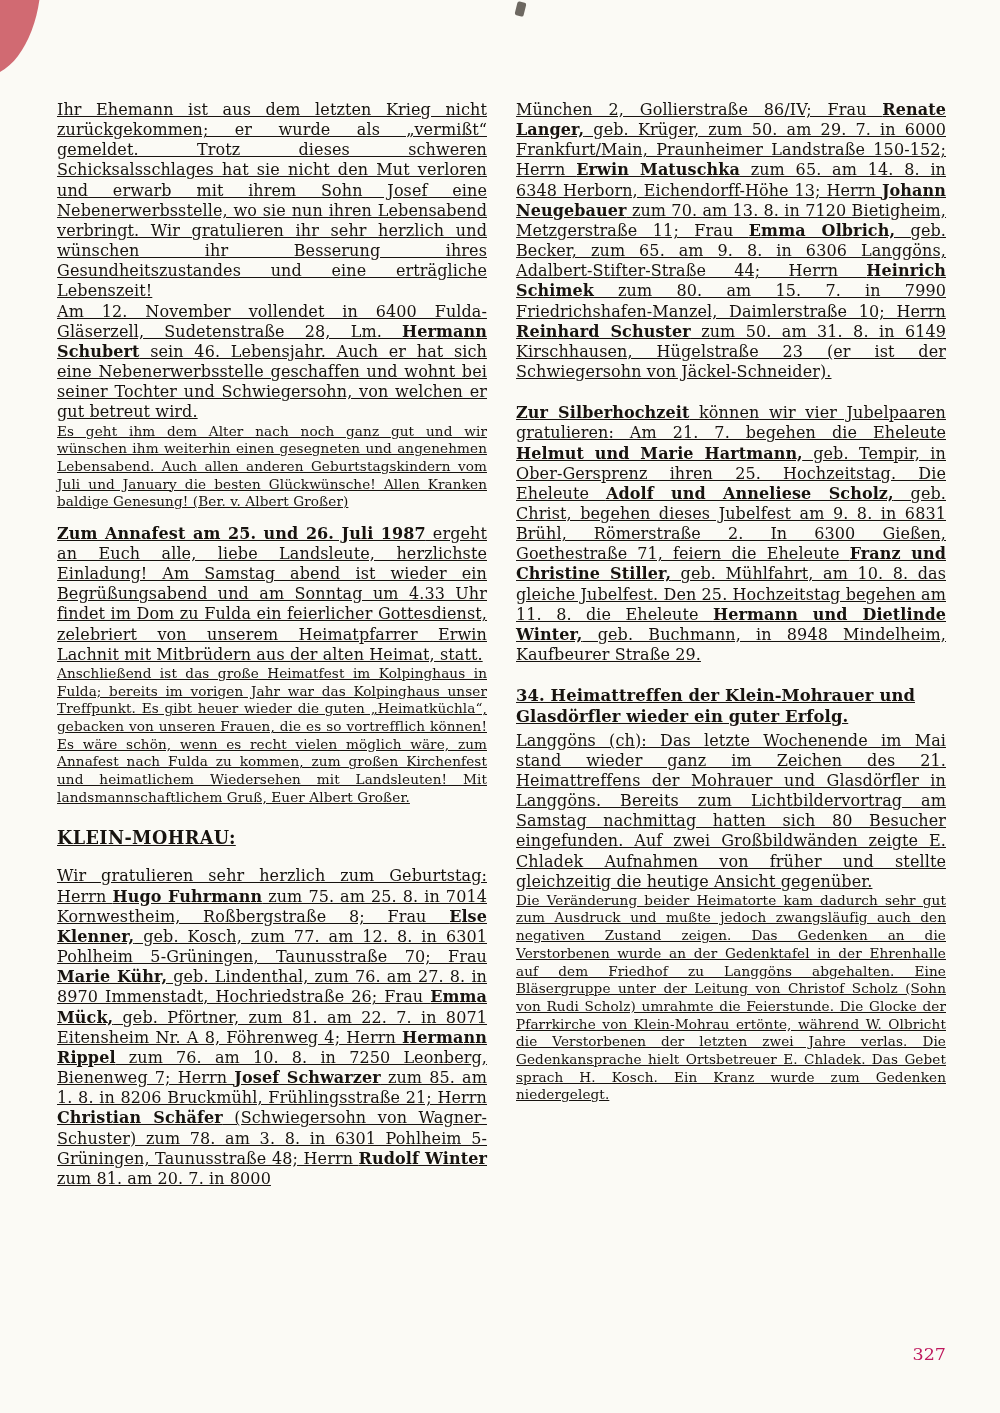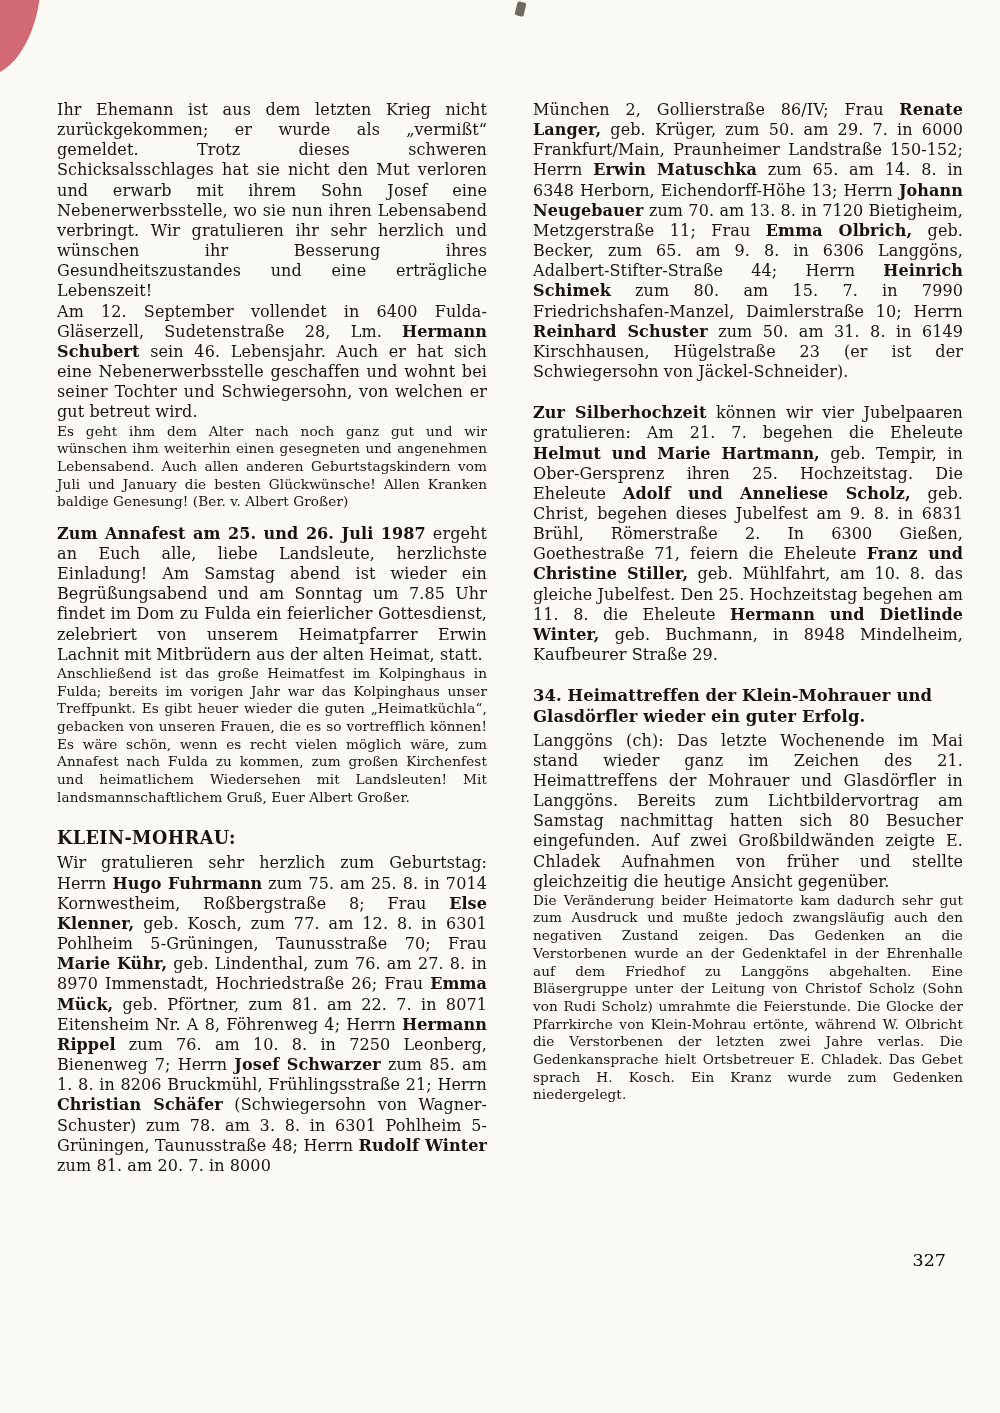--- a/index.html
+++ b/index.html
@@ -13,21 +13,21 @@
     color: #17130f;
     position: relative;
     overflow: hidden;
   }
   .page {
     position: relative;
     width: 100%;
     height: 100%;
     padding: 100px 54px 0 57px;
   }
-  .columns { display: flex; gap: 46px; }
+  .columns { display: flex; gap: 29px; text-decoration: underline; }
   .col { width: 430px; flex: 0 0 auto; }
 
   .block {
     margin: 0;
     text-align: justify;
     font-size: 16px;
     line-height: 1.26;
     letter-spacing: 0.1px;
     hyphens: auto;
     -webkit-hyphens: auto;
@@ -36,30 +36,30 @@
   .block.align-right { text-align: right; }
   .block.gap-small { margin-top: 13px; }
   .block.gap-large { margin-top: 21px; }
 
   .heading {
     font-weight: 700;
     text-align: left;
     font-size: 16.4px;
     margin-bottom: 3px;
   }
-  .heading.caps { font-size: 17.6px; letter-spacing: 0.4px; margin-bottom: 4px; }
+  .heading.caps { font-size: 17.6px; letter-spacing: 0.4px; margin-bottom: 17px; }
 
   b { font-weight: 700; }
 
   .page-number {
     position: absolute;
-    top: 1250px;
+    top: 1344px;
     right: 54px;
     font-size: 17.5px;
-    color: #000000;
+    color: #be185d;
   }
 
   
   .artifact-corner {
     position: absolute;
     top: -34px;
     left: -26px;
     width: 62px;
     height: 112px;
     background: #c9505a;
@@ -82,23 +82,23 @@
 </head>
 <body>
 
 <div class="page">
   <div class="artifact-corner"></div>
   <div class="artifact-dash"></div>
 
   <div class="columns">
     <div class="col">
         <p class="block normal"><span>Ihr Ehemann ist aus dem letzten Krieg nicht zurückgekommen; er wurde als „vermißt“ gemeldet. Trotz dieses schweren Schicksalsschlages hat sie nicht den Mut verloren und erwarb mit ihrem Sohn Josef eine Nebenerwerbsstelle, wo sie nun ihren Lebensabend verbringt. Wir gratulieren ihr sehr herzlich und wünschen ihr Besserung ihres Gesundheitszustandes und eine erträgliche Lebenszeit!</span></p>
-        <p class="block normal"><span>Am 12. September vollendet in 6400 Fulda-Gläserzell, Sudetenstraße 28, Lm. </span><b>Hermann Schubert</b><span> sein 46. Lebensjahr. Auch er hat sich eine Nebenerwerbsstelle geschaffen und wohnt bei seiner Tochter und Schwiegersohn, von welchen er gut betreut wird.</span></p>
+        <p class="block normal"><span>Am 12. November vollendet in 6400 Fulda-Gläserzell, Sudetenstraße 28, Lm. </span><b>Hermann Schubert</b><span> sein 46. Lebensjahr. Auch er hat sich eine Nebenerwerbsstelle geschaffen und wohnt bei seiner Tochter und Schwiegersohn, von welchen er gut betreut wird.</span></p>
         <p class="block small"><span>Es geht ihm dem Alter nach noch ganz gut und wir wünschen ihm weiterhin einen gesegneten und angenehmen Lebensabend. Auch allen anderen Geburtstagskindern vom Juli und January die besten Glückwünsche! Allen Kranken baldige Genesung! (Ber. v. Albert Großer)</span></p>
-        <p class="block normal gap-small"><b>Zum Annafest am 25. und 26. Juli 1987</b><span> ergeht an Euch alle, liebe Landsleute, herzlichste Einladung! Am Samstag abend ist wieder ein Begrüßungsabend und am Sonntag um 7.85 Uhr findet im Dom zu Fulda ein feierlicher Gottesdienst, zelebriert von unserem Heimatpfarrer Erwin Lachnit mit Mitbrüdern aus der alten Heimat, statt.</span></p>
+        <p class="block normal gap-small"><b>Zum Annafest am 25. und 26. Juli 1987</b><span> ergeht an Euch alle, liebe Landsleute, herzlichste Einladung! Am Samstag abend ist wieder ein Begrüßungsabend und am Sonntag um 4.33 Uhr findet im Dom zu Fulda ein feierlicher Gottesdienst, zelebriert von unserem Heimatpfarrer Erwin Lachnit mit Mitbrüdern aus der alten Heimat, statt.</span></p>
         <p class="block small"><span>Anschließend ist das große Heimatfest im Kolpinghaus in Fulda; bereits im vorigen Jahr war das Kolpinghaus unser Treffpunkt. Es gibt heuer wieder die guten „Heimatküchla“, gebacken von unseren Frauen, die es so vortrefflich können! Es wäre schön, wenn es recht vielen möglich wäre, zum Annafest nach Fulda zu kommen, zum großen Kirchenfest und heimatlichem Wiedersehen mit Landsleuten! Mit landsmannschaftlichem Gruß, Euer Albert Großer.</span></p>
         <h2 class="block normal heading caps gap-large"><b>KLEIN-MOHRAU:</b></h2>
         <p class="block normal"><span>Wir gratulieren sehr herzlich zum Geburtstag: Herrn </span><b>Hugo Fuhrmann</b><span> zum 75. am 25. 8. in 7014 Kornwestheim, Roßbergstraße 8; Frau </span><b>Else Klenner,</b><span> geb. Kosch, zum 77. am 12. 8. in 6301 Pohlheim 5-Grüningen, Taunusstraße 70; Frau </span><b>Marie Kühr,</b><span> geb. Lindenthal, zum 76. am 27. 8. in 8970 Immenstadt, Hochriedstraße 26; Frau </span><b>Emma Mück,</b><span> geb. Pförtner, zum 81. am 22. 7. in 8071 Eitensheim Nr. A 8, Föhrenweg 4; Herrn </span><b>Hermann Rippel</b><span> zum 76. am 10. 8. in 7250 Leonberg, Bienenweg 7; Herrn </span><b>Josef Schwarzer</b><span> zum 85. am 1. 8. in 8206 Bruckmühl, Frühlingsstraße 21; Herrn </span><b>Christian Schäfer</b><span> (Schwiegersohn von Wagner-Schuster) zum 78. am 3. 8. in 6301 Pohlheim 5-Grüningen, Taunusstraße 48; Herrn </span><b>Rudolf Winter</b><span> zum 81. am 20. 7. in 8000</span></p>
       </div>
     <div class="col">
         <p class="block normal"><span>München 2, Gollierstraße 86/IV; Frau </span><b>Renate Langer,</b><span> geb. Krüger, zum 50. am 29. 7. in 6000 Frankfurt/Main, Praunheimer Landstraße 150-152; Herrn </span><b>Erwin Matuschka</b><span> zum 65. am 14. 8. in 6348 Herborn, Eichendorff-Höhe 13; Herrn </span><b>Johann Neugebauer</b><span> zum 70. am 13. 8. in 7120 Bietigheim, Metzgerstraße 11; Frau </span><b>Emma Olbrich,</b><span> geb. Becker, zum 65. am 9. 8. in 6306 Langgöns, Adalbert-Stifter-Straße 44; Herrn </span><b>Heinrich Schimek</b><span> zum 80. am 15. 7. in 7990 Friedrichshafen-Manzel, Daimlerstraße 10; Herrn </span><b>Reinhard Schuster</b><span> zum 50. am 31. 8. in 6149 Kirschhausen, Hügelstraße 23 (er ist der Schwiegersohn von Jäckel-Schneider).</span></p>
         <p class="block normal gap-large"><b>Zur Silberhochzeit</b><span> können wir vier Jubelpaaren gratulieren: Am 21. 7. begehen die Eheleute </span><b>Helmut und Marie Hartmann,</b><span> geb. Tempir, in Ober-Gersprenz ihren 25. Hochzeitstag. Die Eheleute </span><b>Adolf und Anneliese Scholz,</b><span> geb. Christ, begehen dieses Jubelfest am 9. 8. in 6831 Brühl, Römerstraße 2. In 6300 Gießen, Goethestraße 71, feiern die Eheleute </span><b>Franz und Christine Stiller,</b><span> geb. Mühlfahrt, am 10. 8. das gleiche Jubelfest. Den 25. Hochzeitstag begehen am 11. 8. die Eheleute </span><b>Hermann und Dietlinde Winter,</b><span> geb. Buchmann, in 8948 Mindelheim, Kaufbeurer Straße 29.</span></p>
         <h2 class="block normal heading gap-large"><b>34. Heimattreffen der Klein-Mohrauer und Glasdörfler wieder ein guter Erfolg.</b></h2>
         <p class="block normal"><span>Langgöns (ch): Das letzte Wochenende im Mai stand wieder ganz im Zeichen des 21. Heimattreffens der Mohrauer und Glasdörfler in Langgöns. Bereits zum Lichtbildervortrag am Samstag nachmittag hatten sich 80 Besucher eingefunden. Auf zwei Großbildwänden zeigte E. Chladek Aufnahmen von früher und stellte gleichzeitig die heutige Ansicht gegenüber.</span></p>
         <p class="block small"><span>Die Veränderung beider Heimatorte kam dadurch sehr gut zum Ausdruck und mußte jedoch zwangsläufig auch den negativen Zustand zeigen. Das Gedenken an die Verstorbenen wurde an der Gedenktafel in der Ehrenhalle auf dem Friedhof zu Langgöns abgehalten. Eine Bläsergruppe unter der Leitung von Christof Scholz (Sohn von Rudi Scholz) umrahmte die Feierstunde. Die Glocke der Pfarrkirche von Klein-Mohrau ertönte, während W. Olbricht die Verstorbenen der letzten zwei Jahre verlas. Die Gedenkansprache hielt Ortsbetreuer E. Chladek. Das Gebet sprach H. Kosch. Ein Kranz wurde zum Gedenken niedergelegt.</span></p>

